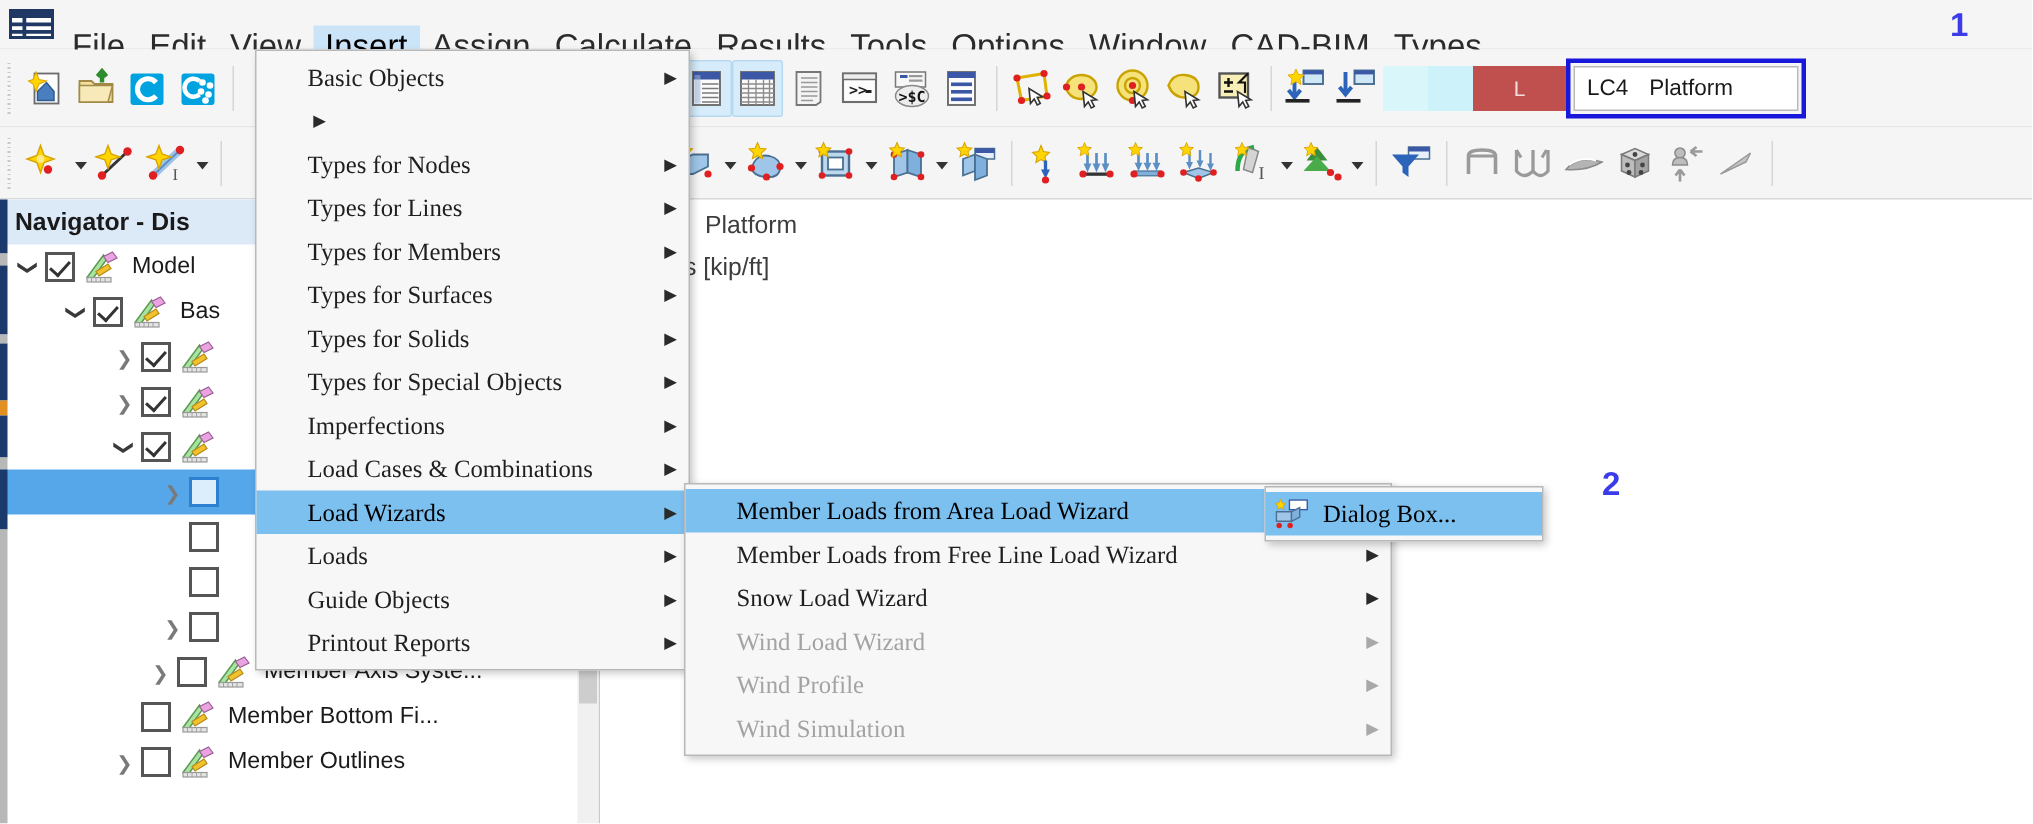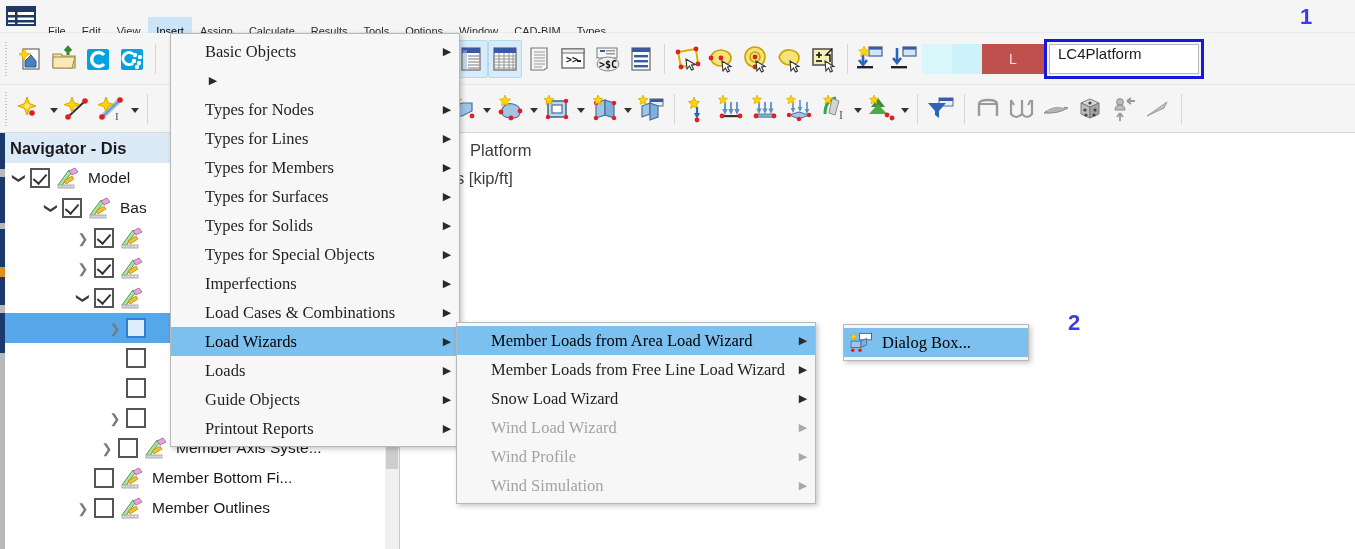--- a/index.html
+++ b/index.html
@@ -22,21 +22,21 @@
     position: absolute; left: 0; top: 0; width: 1355px; height: 33px;
     background: #f5f5f5;
     display: flex; align-items: center;
     border-bottom: 1px solid #ebebeb;
   }
   .app-logo {
     width: 30px; height: 22px; margin-left: 6px; margin-right: 4px;
     position: relative; flex: none;
   }
   .menu-item {
-    font-size: 11px; color: #2b2b2b; padding: 4px 8px 5px 8px;
+    font-size: 22px; color: #2b2b2b; padding: 4px 8px 5px 8px;
     white-space: nowrap; cursor: default; line-height: 20px; margin-top: 30px;
   }
   .menu-item.active { background: #cce4f7; color: #000; }
 
   
   .toolbar-row {
     position: absolute; left: 0; width: 1355px;
     background: #f5f5f5;
     display: flex; align-items: center;
   }
@@ -74,22 +74,22 @@
   .chip { width: 30px; height: 30px; flex: none; }
   .chip.c1 { background: #d9f6fb; }
   .chip.c2 { background: #cdf2fa; }
   .chip.cL {
     background: #c0504d; color: #f2dede; font-size: 14px;
     display: flex; align-items: center; justify-content: center;
   }
   .lc-field {
     height: 30px; min-width: 150px; background: #ffffff;
     border: 1px solid #b9b9b9;
-    display: flex; font-size: 15px; color: #1a1a1a;
-    padding: 0 8px; flex: none;
+    display: flex; align-items: center; font-size: 15px; color: #1a1a1a;
+    padding: 0 8px; gap: 14px; flex: none;
   }
   .lc-wrap {
     border: 3px solid #1818dd; padding: 2px; flex: none;
     display: flex; align-items: center;
   }
   .annot {
     position: absolute; color: #3b3bea; font-size: 22px; font-weight: bold;
     font-family: "Liberation Sans", sans-serif;
   }
 
@@ -164,21 +164,21 @@
   .mi.hi { background: #7cc0f0; color: #000; }
   .mi.disabled { color: #a3a3a3; }
   .mi .mlabel { flex: 1 1 auto; }
   .mi .sub-arrow {
     width: 16px; text-align: center; flex: none; font-size: 11px; color: #2a2a2a;
   }
   .mi.disabled .sub-arrow { color: #a9a9a9; }
   .mi .mi-icon { position: absolute; left: 5px; top: 4px; width: 24px; height: 21px; }
 
   #insert-menu { left: 170px; top: 33px; width: 290px; }
-  #wizard-menu { left: 456px; top: 322px; width: 360px; }
+  #wizard-menu { left: 456px; top: 322px; width: 472px; }
   #dialog-menu { left: 843px; top: 324px; width: 186px; }
 
   #dialog-menu .mi { padding-left: 38px; }
 </style>
 </head>
 <body>
 
 <div id="app">
 
   <div class="menubar">

